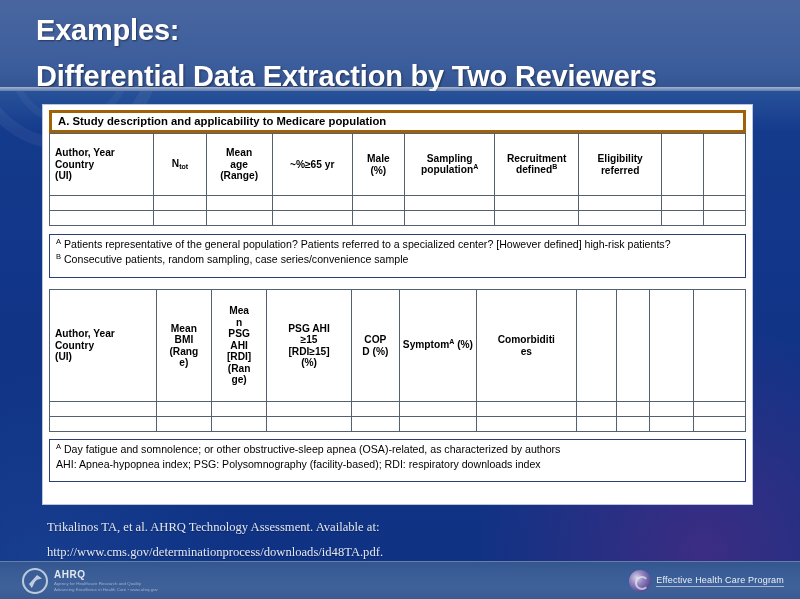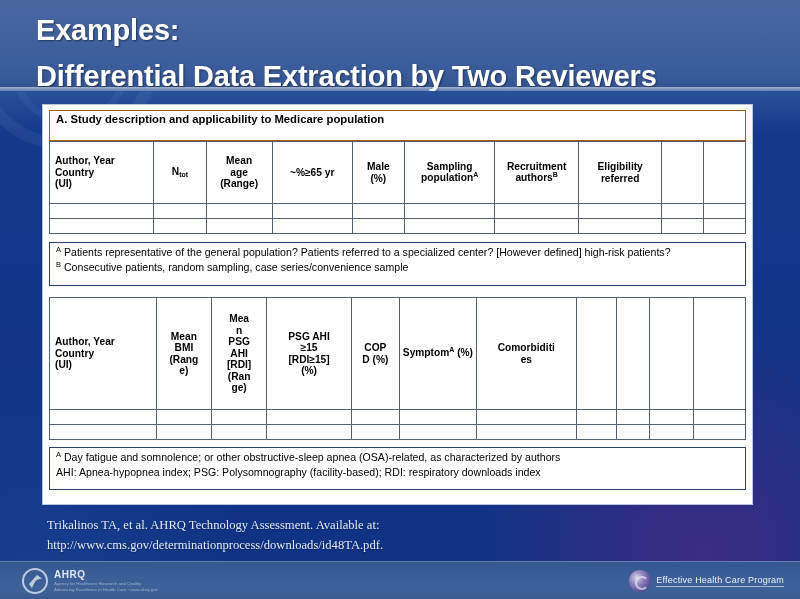--- a/index.html
+++ b/index.html
@@ -59,26 +59,26 @@
   .panel {
     position: absolute;
     left: 42px; top: 104px;
     width: 711px; height: 401px;
     background: #ffffff;
     border: 1px solid #b9c6dd;
     padding: 5px 6px 4px 6px;
   }
 
   .section-title {
-    border: 1px solid #a16207;
+    border: 3px solid #a16207;
     background: #ffffff;
     font-size: 11.3px;
     font-weight: bold;
     color: #000;
-    padding: 2px 4px 14px 6px;
+    padding: 2px 4px 2px 6px;
     line-height: 13px;
   }
 
   table.grid {
     border-collapse: collapse;
     width: 100%;
     table-layout: fixed;
     margin-top: 0px;
   }
   table.grid td {
@@ -115,21 +115,21 @@
   .spacer-c { height: 7px; }
 
   
   .citation {
     position: absolute;
     left: 47px; top: 515px;
     width: 640px;
     color: #e3e9f4;
     font-family: "Liberation Serif", serif;
     font-size: 12.6px;
-    line-height: 20px;
+    line-height: 25px;
     white-space: pre-line;
     text-shadow: 0 1px 1px rgba(0,0,0,0.35);
   }
 
   
   .bottom-bar {
     position: absolute; left: 0; top: 561px; width: 800px; height: 38px;
     background: linear-gradient(180deg, #33568f 0%, #3a5d97 30%, #3f6199 70%, #3a5a92 100%);
     border-top: 1px solid rgba(255,255,255,0.22);
   }
@@ -230,21 +230,21 @@
       <td class="hdr">
         <span>Male</span><br>
         <span>(%)</span>
       </td>
       <td class="hdr">
         <span>Sampling</span><br>
         <span>population</span><sup>A</sup>
       </td>
       <td class="hdr">
         <span>Recruitment</span><br>
-        <span>authors</span><sup>B</sup>
+        <span>defined</span><sup>B</sup>
       </td>
       <td class="hdr">
         <span>Eligibility</span><br>
         <span>referred</span>
       </td>
       <td class="hdr"></td>
       <td class="hdr"></td>
     </tr>
     <tr class="data-row">
       <td></td>

